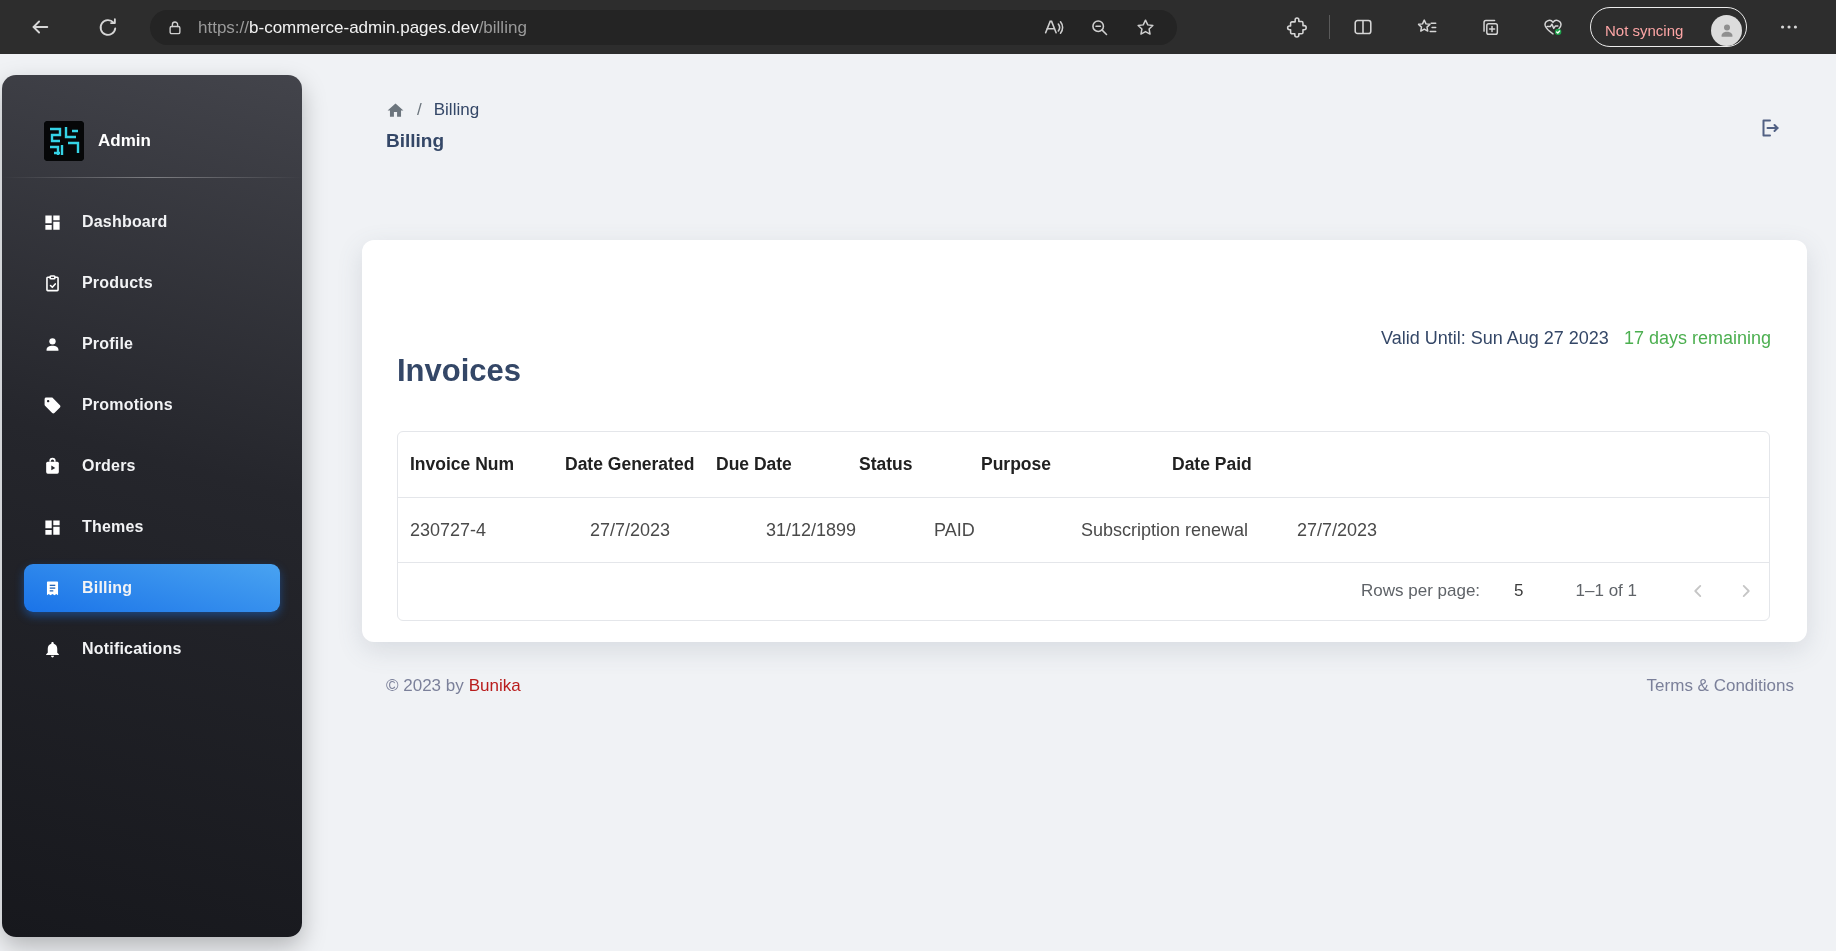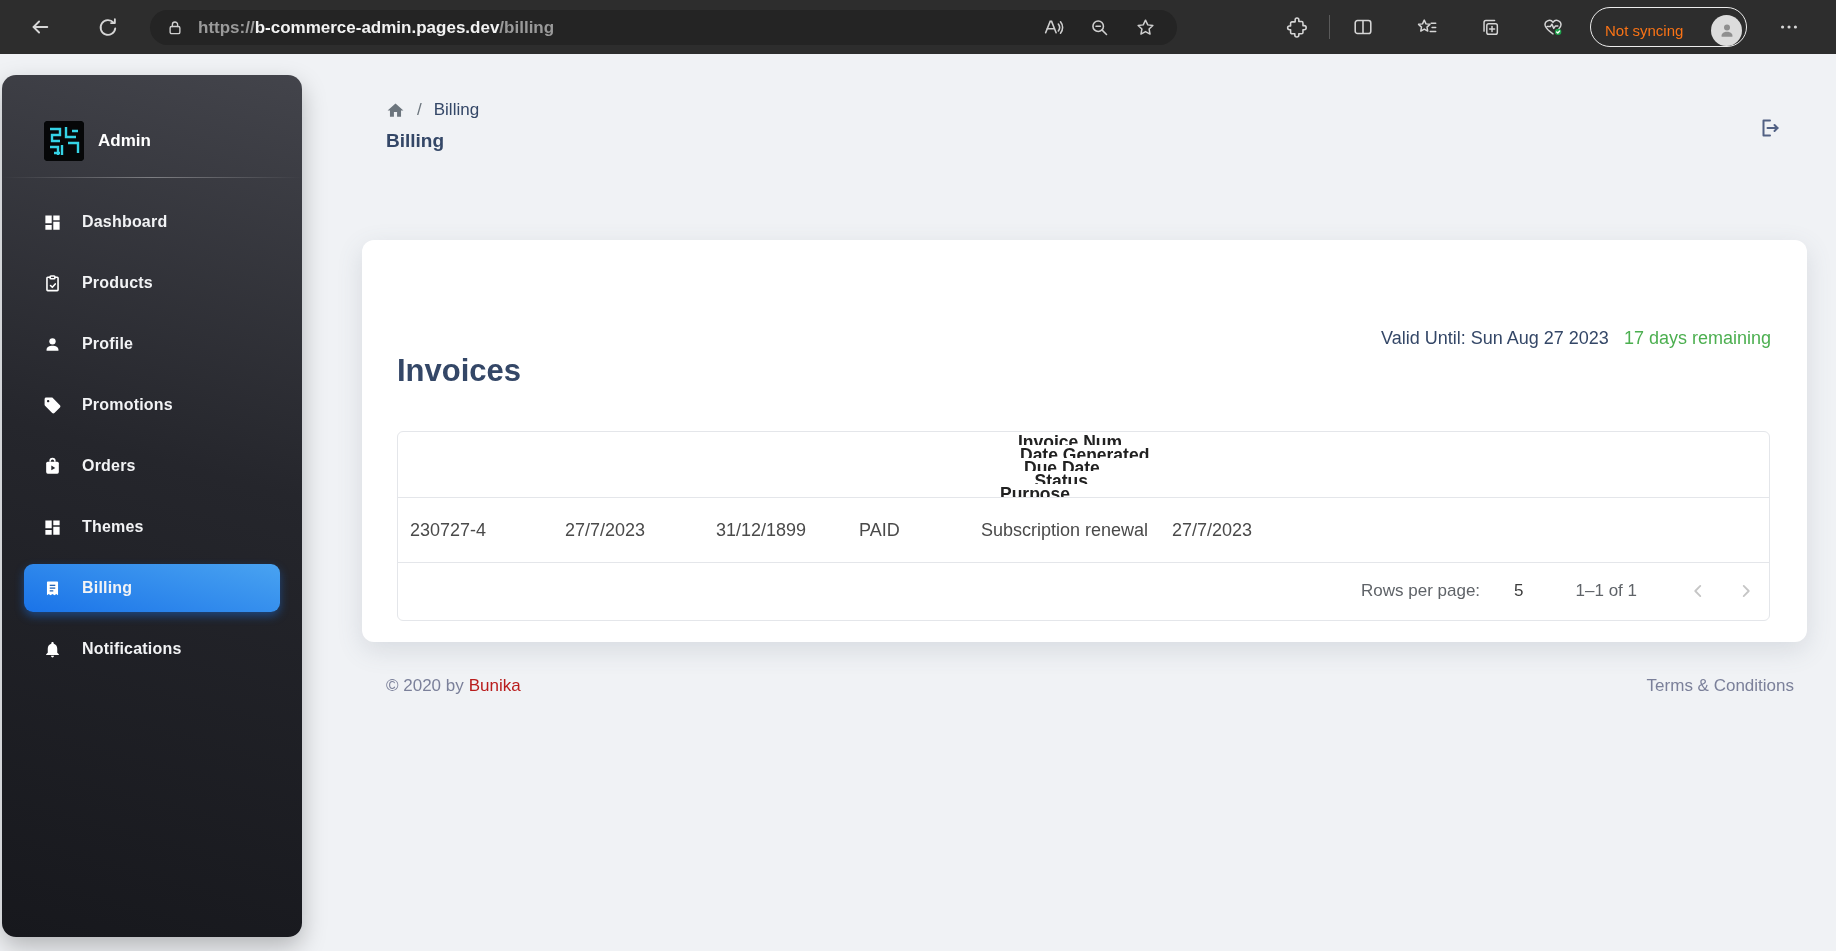--- a/index.html
+++ b/index.html
@@ -6,33 +6,33 @@
   html,body { width:1836px; height:951px; overflow:hidden; background:#f0f2f5;
               font-family:"Liberation Sans", sans-serif; }
   .stage { position:relative; width:1836px; height:951px; }
 
   
   .browser-bar { position:absolute; top:0; left:0; width:1836px; height:54px; background:#2d2d2d; }
   .tb-icon { position:absolute; top:50%; transform:translate(-50%,-50%); width:26px; height:26px;
              display:flex; align-items:center; justify-content:center; color:#d6d6d6; }
   .tb-icon svg { width:22px; height:22px; }
   .addr-pill { position:absolute; left:150px; top:10px; width:1027px; height:35px; border-radius:18px;
-               background:#242424; display:flex; align-items:center;font-weight:bold; }
+               background:#242424; display:flex; align-items:center; }
   .addr-lock { margin-left:16px; display:flex; }
   .addr-lock svg { width:18px; height:18px; }
   .url-text { margin-left:14px; font-size:17px; color:#9a9a9a; white-space:nowrap; flex:1; }
   .url-text .host { color:#f2f2f2; }
   .pill-right { display:flex; align-items:center; gap:22px; margin-right:20px; }
   .pill-right .tb-inline { position:static; transform:none; }
   .tb-inline { width:24px; height:24px; display:flex; align-items:center; justify-content:center; color:#cfcfcf; }
   .tb-inline svg { width:21px; height:21px; }
   .tb-sep { position:absolute; left:1329px; top:15px; width:1px; height:24px; background:#5a5a5a; }
   .profile-capsule { position:absolute; left:1590px; top:7px; width:157px; height:40px; border:1.5px solid #ececec;
                      border-radius:20px; display:flex; align-items:center; justify-content:space-between;
-                     padding:6px 4px 0 14px; color:#f97316; font-size:15px; }
+                     padding:6px 4px 0 14px; color:#fca5a5; font-size:15px; }
   .avatar-circle { width:31px; height:31px; border-radius:50%; background:#dcdcdc; display:flex;
                    align-items:center; justify-content:center; }
   .avatar-circle svg { width:20px; height:20px; }
 
   
   .app { position:absolute; top:54px; left:0; width:1836px; height:897px; background:#f0f2f5; }
 
   
   .sidebar { position:absolute; left:2px; top:21px; width:300px; height:862px; border-radius:14px;
              background:linear-gradient(195deg,#43444b 0%,#25262c 45%,#17181d 100%);
@@ -68,22 +68,22 @@
   .card { position:absolute; left:362px; top:186px; width:1445px; height:402px; background:#ffffff;
           border-radius:12px; box-shadow:0 8px 26px rgba(90,100,120,.16); z-index:2; }
   .valid-row { position:absolute; right:36px; top:88px; font-size:18px; }
   .valid-text { color:#344767; font-weight:500; }
   .days-remaining { color:#4caf50; margin-left:10px;margin-top:8px; }
   .invoices-heading { position:absolute; left:35px; top:113px; font-size:31px; font-weight:800; color:#344767; }
 
   
   .grid-box { position:absolute; left:35px; top:191px; width:1373px; height:190px;
               border:1px solid #e4e6ea; border-radius:6px; font-size:18px; }
-  .grid-header { display:flex; height:66px; align-items:center; border-bottom:1px solid #e4e6ea;flex-direction:column; }
-  .grid-row { display:flex; height:65px; align-items:center; border-bottom:1px solid #e4e6ea; color:#4a4a4a; }
+  .grid-header { display:flex; height:66px; align-items:center; border-bottom:1px solid #e4e6ea; }
+  .grid-row { display:flex; height:65px; align-items:center; border-bottom:1px solid #e4e6ea; color:#4a4a4a;gap:25px; }
   .gc { padding-left:12px; overflow:hidden; white-space:nowrap; }
   .gc1{width:155px;} .gc2{width:151px;} .gc3{width:143px;} .gc4{width:122px;} .gc5{width:191px;} .gc6{flex:1;}
   .grid-header .gc { font-weight:700; color:#212121; font-size:17.5px; }
   .grid-footer { display:flex; height:56px; align-items:center; justify-content:flex-end; color:#5f6368; font-size:17px; }
   .rpp-label { margin-right:34px; }
   .rpp-value { margin-right:52px; color:#3c3c3c; cursor:pointer; }
   .range-label { margin-right:46px; }
   .pg-btn { width:30px; height:30px; display:flex; align-items:center; justify-content:center; color:#c6c6c6;
             margin-right:18px; cursor:pointer; }
   .pg-btn svg { width:22px; height:22px; }
@@ -353,18 +353,18 @@
           <span class="pg-btn" style="margin-right:8px;">
               <svg viewBox="0 0 24 24" fill="none" stroke="currentColor" stroke-width="2" stroke-linecap="round" stroke-linejoin="round">
                 <polyline points="9.5 6.5 15 12 9.5 17.5"></polyline>
               </svg>
             </span>
         </div>
       </div>
     </div>
 
     <div class="footer-left">
-      <span>© 2020 by</span><span class="footer-brand">Bunika</span>
+      <span>© 2023 by</span><span class="footer-brand">Bunika</span>
     </div>
     <div class="footer-terms">Terms &amp; Conditions</div>
 
   </div>
 </div>
 
 </body></html>

